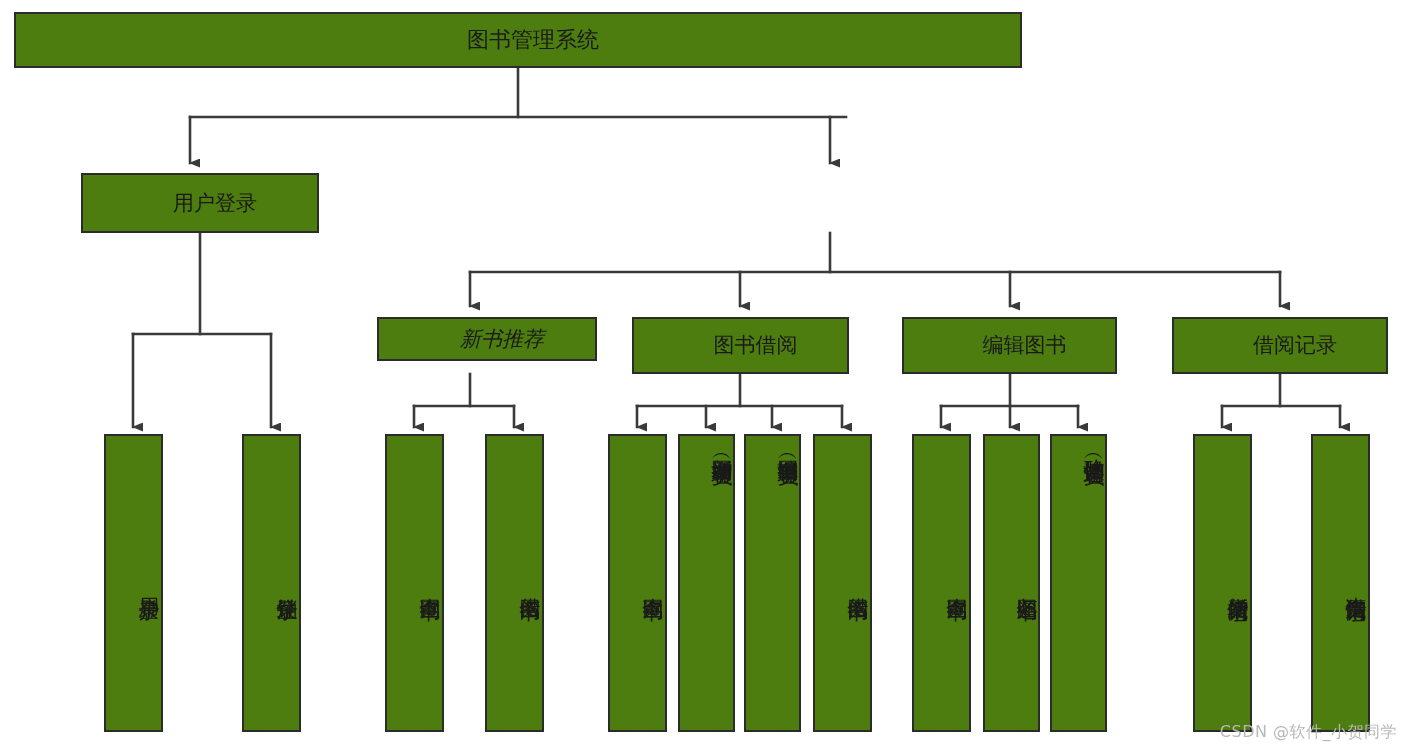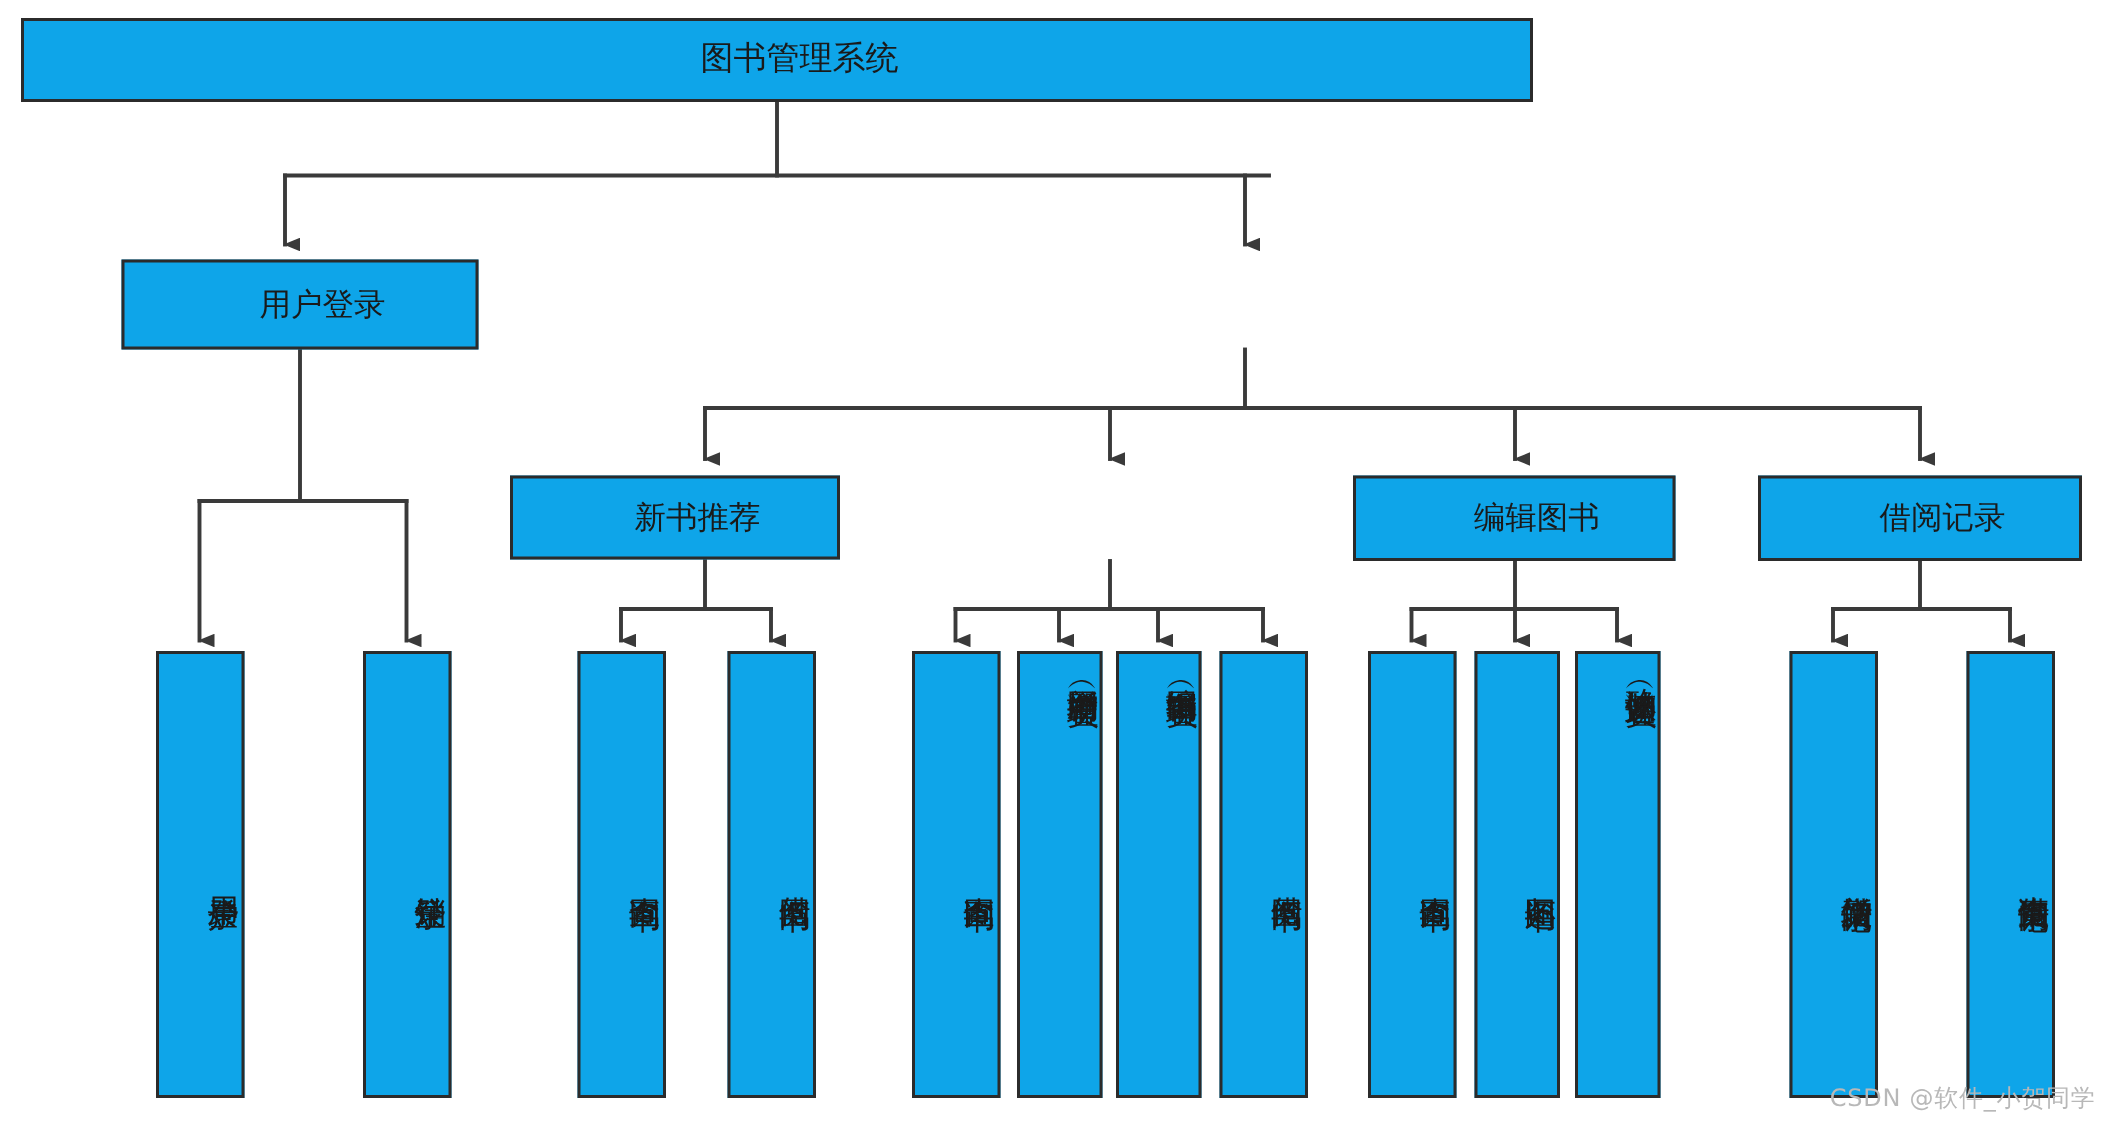--- a/index.html
+++ b/index.html
@@ -20,21 +20,21 @@
   svg#connectors {
     position: absolute;
     left: 0;
     top: 0;
     width: 1405px;
     height: 747px;
   }
   .node {
     position: absolute;
     box-sizing: border-box;
-    background: #0ea5e9;
+    background: #4d7c0f;
     border: 2px solid #2b2b2b;
     display: flex;
     align-items: center;
     justify-content: center;
     z-index: 2;
     padding-left: 30px;
   }
   .node-label {
     color: #1a1a1a;
     line-height: 1.0;
@@ -133,24 +133,27 @@
 
   <div class="node root horiz" style="left:14px; top:12px; width:1008px; height:56px;">
     <span class="node-label">图书管理系统</span>
   </div>
 
   <div class="node horiz" style="left:81px; top:173px; width:238px; height:60px;">
     <span class="node-label">用户登录</span>
   </div>
 
 
-  <div class="node horiz" style="left:340px; top:317px; width:220px; height:56px;">
+  <div class="node horiz" style="left:377px; top:317px; width:220px; height:44px;font-style:italic;">
     <span class="node-label">新书推荐</span>
   </div>
 
+  <div class="node horiz" style="left:632px; top:317px; width:217px; height:57px;">
+    <span class="node-label">图书借阅</span>
+  </div>
 
   <div class="node horiz" style="left:902px; top:317px; width:215px; height:57px;">
     <span class="node-label">编辑图书</span>
   </div>
 
   <div class="node horiz" style="left:1172px; top:317px; width:216px; height:57px;">
     <span class="node-label">借阅记录</span>
   </div>
 
   <div class="node vert centered" style="left:104px; top:434px; width:59px; height:298px;">

